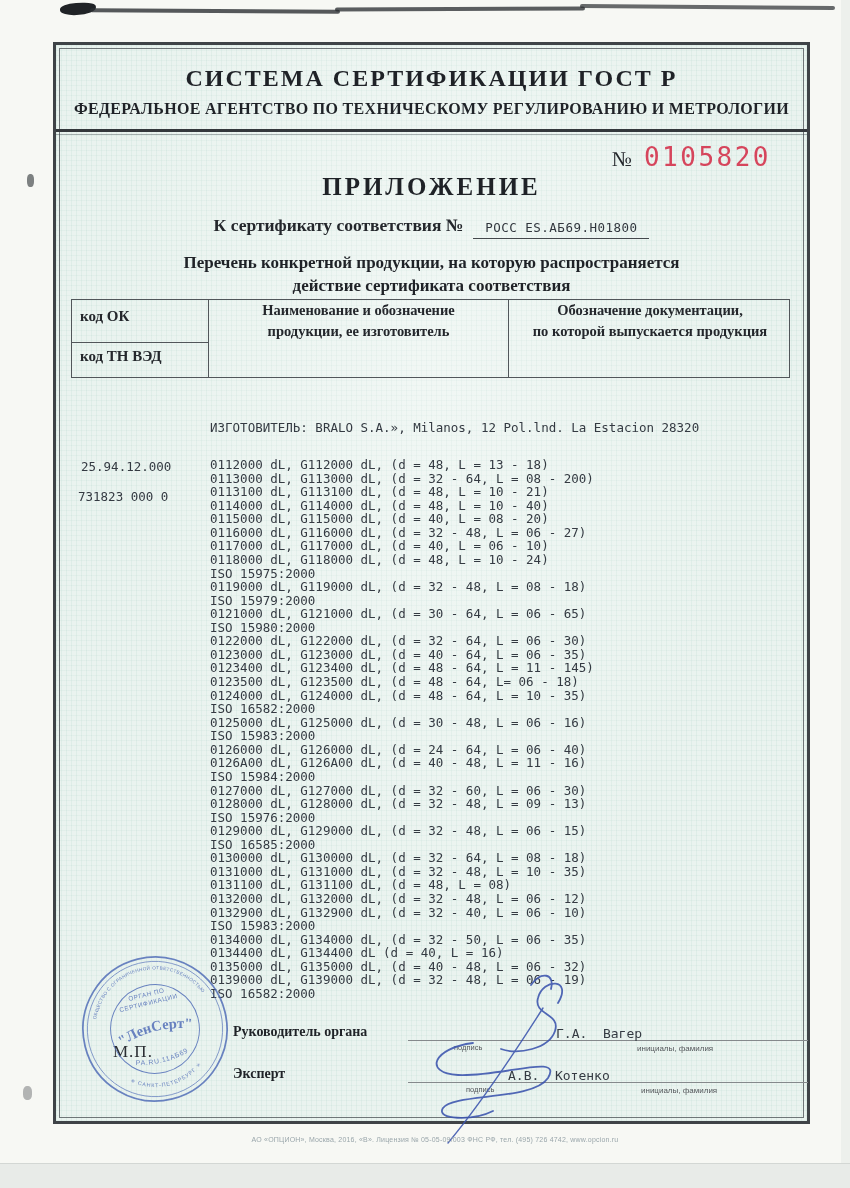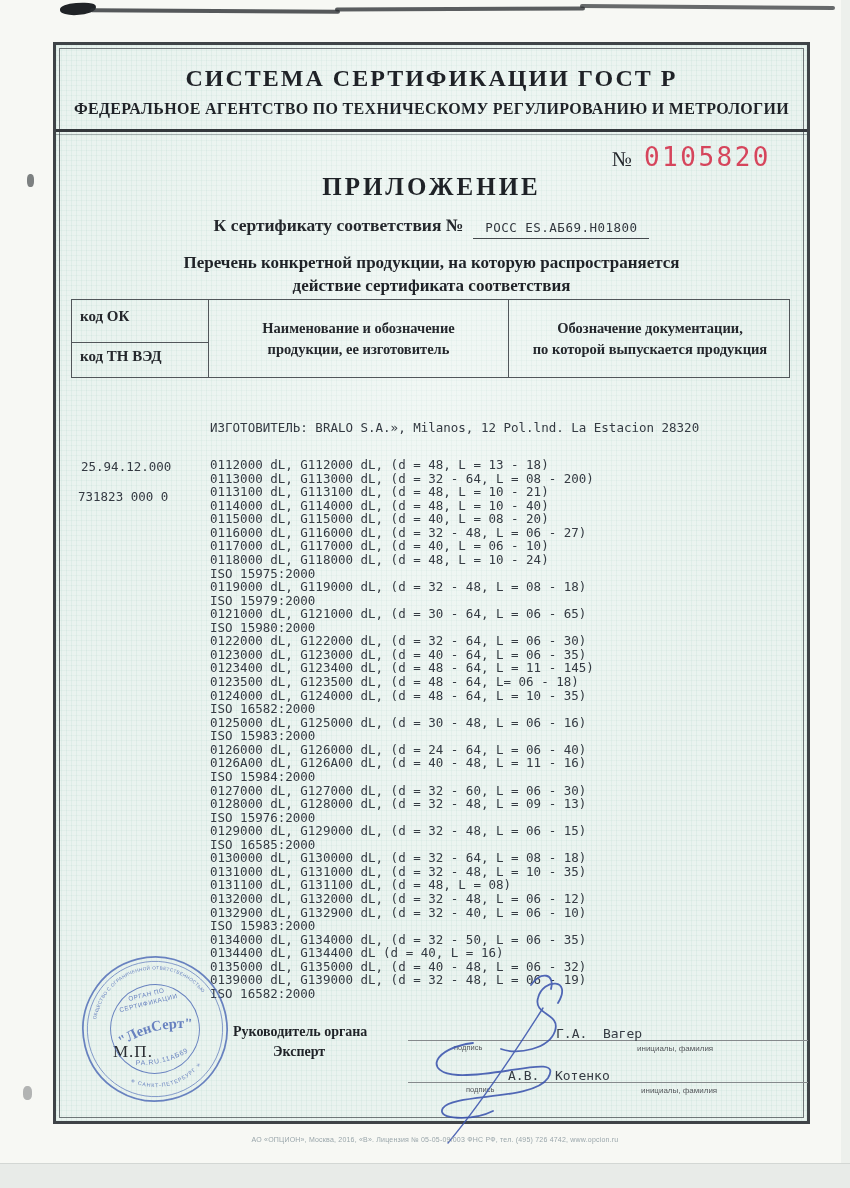--- a/index.html
+++ b/index.html
@@ -54,21 +54,21 @@
   .subtitle { position:absolute; top:206px; left:0; width:100%; text-align:center;
     font-size:17px; font-weight:bold; line-height:23px; color:#1f2227; }
 
   .thead { position:absolute; left:15px; top:254px; width:719px; height:79px;
     border:1.4px solid #51565a; display:grid; grid-template-columns:137px 300px 282px; }
   .thead .c1 { position:relative; border-right:1px solid #51565a; font-size:15px; font-weight:600; }
   .c1 .ok    { position:absolute; left:8px; top:8px; }
   .c1 .tnved { position:absolute; left:8px; top:48px; }
   .c1 .hdiv  { position:absolute; left:0; top:42px; width:100%; height:1px; background:#51565a; }
   .thead .c2 { border-right:1px solid #51565a; }
-  .thead .c2, .thead .c3 { display:flex; flex-direction:column; justify-content:center; align-items:center;
+  .thead .c2, .thead .c3 { display:flex; flex-direction:column; align-items:center;
     font-size:14.5px; font-weight:600; line-height:21px; text-align:center; }
 
   .mono { font-family:"DejaVu Sans Mono", monospace; color:#343a42; white-space:pre; }
   .code-ok    { position:absolute; left:25px; top:414px; font-size:12.5px; }
   .code-tnved { position:absolute; left:22px; top:444px; font-size:12.5px; }
   .manufacturer { position:absolute; left:154px; top:375px; font-size:12.5px; line-height:16px; }
   .products     { position:absolute; left:154px; top:413px; font-size:12.5px; line-height:13.56px; }
 
   .sig-label { position:absolute; left:177px; font-size:14px; font-weight:bold; color:#1f2227; }
   .sig-line  { position:absolute; left:352px; width:400px; border-top:1px solid #85898c; }
@@ -141,21 +141,21 @@
     <div class="manufacturer mono"><div>ИЗГОТОВИТЕЛЬ: BRALO S.A.», Milanos, 12 Pol.lnd. La Estacion 28320</div></div>
 
     <div class="products mono"><div>0112000 dL, G112000 dL, (d = 48, L = 13 - 18)</div><div>0113000 dL, G113000 dL, (d = 32 - 64, L = 08 - 200)</div><div>0113100 dL, G113100 dL, (d = 48, L = 10 - 21)</div><div>0114000 dL, G114000 dL, (d = 48, L = 10 - 40)</div><div>0115000 dL, G115000 dL, (d = 40, L = 08 - 20)</div><div>0116000 dL, G116000 dL, (d = 32 - 48, L = 06 - 27)</div><div>0117000 dL, G117000 dL, (d = 40, L = 06 - 10)</div><div>0118000 dL, G118000 dL, (d = 48, L = 10 - 24)</div><div>ISO 15975:2000</div><div>0119000 dL, G119000 dL, (d = 32 - 48, L = 08 - 18)</div><div>ISO 15979:2000</div><div>0121000 dL, G121000 dL, (d = 30 - 64, L = 06 - 65)</div><div>ISO 15980:2000</div><div>0122000 dL, G122000 dL, (d = 32 - 64, L = 06 - 30)</div><div>0123000 dL, G123000 dL, (d = 40 - 64, L = 06 - 35)</div><div>0123400 dL, G123400 dL, (d = 48 - 64, L = 11 - 145)</div><div>0123500 dL, G123500 dL, (d = 48 - 64, L= 06 - 18)</div><div>0124000 dL, G124000 dL, (d = 48 - 64, L = 10 - 35)</div><div>ISO 16582:2000</div><div>0125000 dL, G125000 dL, (d = 30 - 48, L = 06 - 16)</div><div>ISO 15983:2000</div><div>0126000 dL, G126000 dL, (d = 24 - 64, L = 06 - 40)</div><div>0126A00 dL, G126A00 dL, (d = 40 - 48, L = 11 - 16)</div><div>ISO 15984:2000</div><div>0127000 dL, G127000 dL, (d = 32 - 60, L = 06 - 30)</div><div>0128000 dL, G128000 dL, (d = 32 - 48, L = 09 - 13)</div><div>ISO 15976:2000</div><div>0129000 dL, G129000 dL, (d = 32 - 48, L = 06 - 15)</div><div>ISO 16585:2000</div><div>0130000 dL, G130000 dL, (d = 32 - 64, L = 08 - 18)</div><div>0131000 dL, G131000 dL, (d = 32 - 48, L = 10 - 35)</div><div>0131100 dL, G131100 dL, (d = 48, L = 08)</div><div>0132000 dL, G132000 dL, (d = 32 - 48, L = 06 - 12)</div><div>0132900 dL, G132900 dL, (d = 32 - 40, L = 06 - 10)</div><div>ISO 15983:2000</div><div>0134000 dL, G134000 dL, (d = 32 - 50, L = 06 - 35)</div><div>0134400 dL, G134400 dL (d = 40, L = 16)</div><div>0135000 dL, G135000 dL, (d = 40 - 48, L = 06 - 32)</div><div>0139000 dL, G139000 dL, (d = 32 - 48, L = 06 - 19)</div><div>ISO 16582:2000</div></div>
 
     <div class="sig-label" style="top:979px;">Руководитель органа</div>
     <div class="sig-line" style="top:995px;"></div>
     <div class="tiny" style="left:398px; top:998px;">подпись</div>
     <div class="sig-name mono" style="left:500px; top:981px;">Г.А.  Вагер</div>
     <div class="tiny" style="left:581px; top:999px; font-size:8px;">инициалы, фамилия</div>
 
-    <div class="sig-label" style="top:999px;margin-left:40px;">Эксперт</div>
+    <div class="sig-label" style="top:1021px;">Эксперт</div>
     <div class="sig-line" style="top:1037px;"></div>
     <div class="tiny" style="left:410px; top:1040px;">подпись</div>
     <div class="sig-name mono" style="left:452px; top:1023px;">А.В.  Котенко</div>
     <div class="tiny" style="left:585px; top:1041px; font-size:8px;">инициалы, фамилия</div>
 
     <div class="mp">М.П.</div>
 
     <svg class="stamp-svg" viewBox="0 0 220 220">
       <defs>
         <path id="arcTop" d="M 28,110 A 82,82 0 0 1 192,110"></path>

